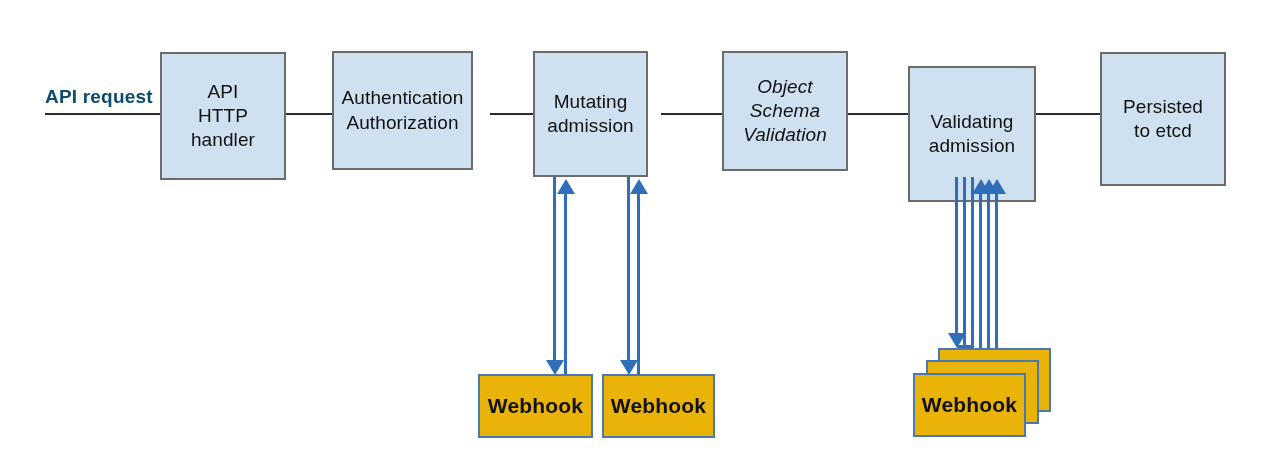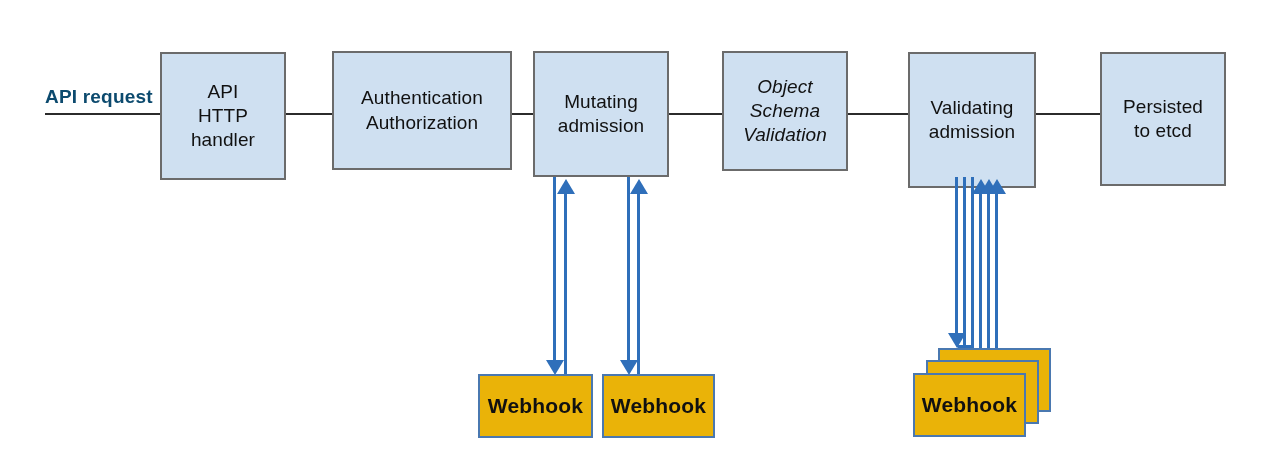--- a/index.html
+++ b/index.html
@@ -120,34 +120,34 @@
       <div class="harrow" style="left: 661px; top: 113px; width: 73px;"></div>
       <div class="harrow" style="left: 848px; top: 113px; width: 72px;"></div>
       <div class="harrow" style="left: 1036px; top: 113px; width: 76px;"></div>
     </div>
   <div id="stages-layer">
       <div class="pbox" style="left: 160px; top: 52px; width: 126px; height: 128px;">
         <span class="lbl">API
 HTTP
 handler</span>
       </div>
-      <div class="pbox" style="left: 332px; top: 51px; width: 180px; height: 119px;">
+      <div class="pbox" style="left: 332px; top: 51px; width: 141px; height: 119px;">
         <span class="lbl">Authentication
 Authorization</span>
       </div>
-      <div class="pbox" style="left: 533px; top: 51px; width: 136px; height: 126px;">
+      <div class="pbox" style="left: 533px; top: 51px; width: 115px; height: 126px;">
         <span class="lbl">Mutating
 admission</span>
       </div>
       <div class="pbox" style="left: 722px; top: 51px; width: 126px; height: 120px; font-style: italic;">
         <span class="lbl">Object
 Schema
 Validation</span>
       </div>
-      <div class="pbox" style="left: 908px; top: 52px; width: 128px; height: 136px;">
+      <div class="pbox" style="left: 908px; top: 66px; width: 128px; height: 136px;">
         <span class="lbl">Validating
 admission</span>
       </div>
       <div class="pbox" style="left: 1100px; top: 52px; width: 126px; height: 134px;">
         <span class="lbl">Persisted
 to etcd</span>
       </div>
     </div>
   <div id="calls-layer">
       <div class="vdown" style="left: 553px; top: 177px; height: 185px;"></div>

